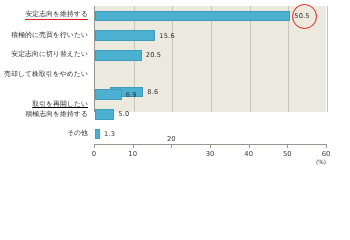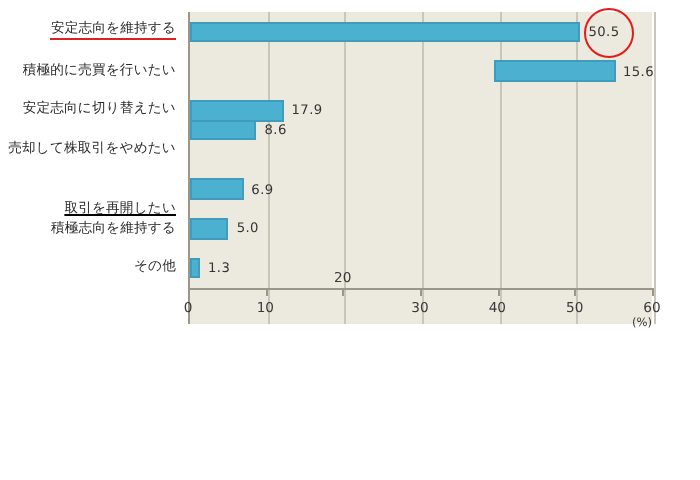--- a/index.html
+++ b/index.html
@@ -39,21 +39,21 @@
     padding-bottom:1px;
   }
   .cat-text.underline{
     border-bottom:1.4px solid #e02020;
     padding-bottom:1.5px;
   }
   
   .plot{
     position:absolute;
     left:94px; top:6px;
-    width:232px; height:156px;
+    width:232px; height:106px;
     background:#ece9de;
     border-left:1px solid #9a968c;
     box-sizing:border-box;
   }
   .gridline{
     position:absolute;
     top:0;bottom:0;
     width:1px;
     background:#c9c5b8;
   }
@@ -144,29 +144,29 @@
       <div class="gridline" style="left: 38.6667px;"></div>
       <div class="gridline" style="left: 77.3333px;"></div>
       <div class="gridline" style="left: 116px;"></div>
       <div class="gridline" style="left: 154.667px;"></div>
       <div class="gridline" style="left: 193.333px;"></div>
       <div class="gridline" style="left: 232px;"></div>
       <div class="bar-slot" style="top: 0px; width: 232px;">
         <div class="bar" style="width: 195.267px;"></div>
         <span class="bar-value">50.5</span>
       </div>
-      <div class="bar-slot" style="top: 19.7143px; width: 232px; justify-content: flex-end;">
+      <div class="bar-slot" style="top: 19.7143px; width: 232px;">
         <div class="bar" style="width: 60.32px;"></div>
         <span class="bar-value">15.6</span>
       </div>
       <div class="bar-slot" style="top: 39.4286px; width: 232px;">
         <div class="bar" style="width: 46.7867px;"></div>
-        <span class="bar-value">17.9</span>
-      </div>
-      <div class="bar-slot" style="top: 49px; width: 232px;">
+        <span class="bar-value">20.5</span>
+      </div>
+      <div class="bar-slot" style="top: 76px; width: 232px; padding-left: 15px;">
         <div class="bar" style="width: 33.2533px;"></div>
         <span class="bar-value">8.6</span>
       </div>
       <div class="bar-slot" style="top: 78.8571px; width: 232px;">
         <div class="bar" style="width: 26.68px;"></div>
         <span class="bar-value">6.9</span>
       </div>
       <div class="bar-slot" style="top: 98.5714px; width: 232px;">
         <div class="bar" style="width: 19.3333px;"></div>
         <span class="bar-value">5.0</span>

